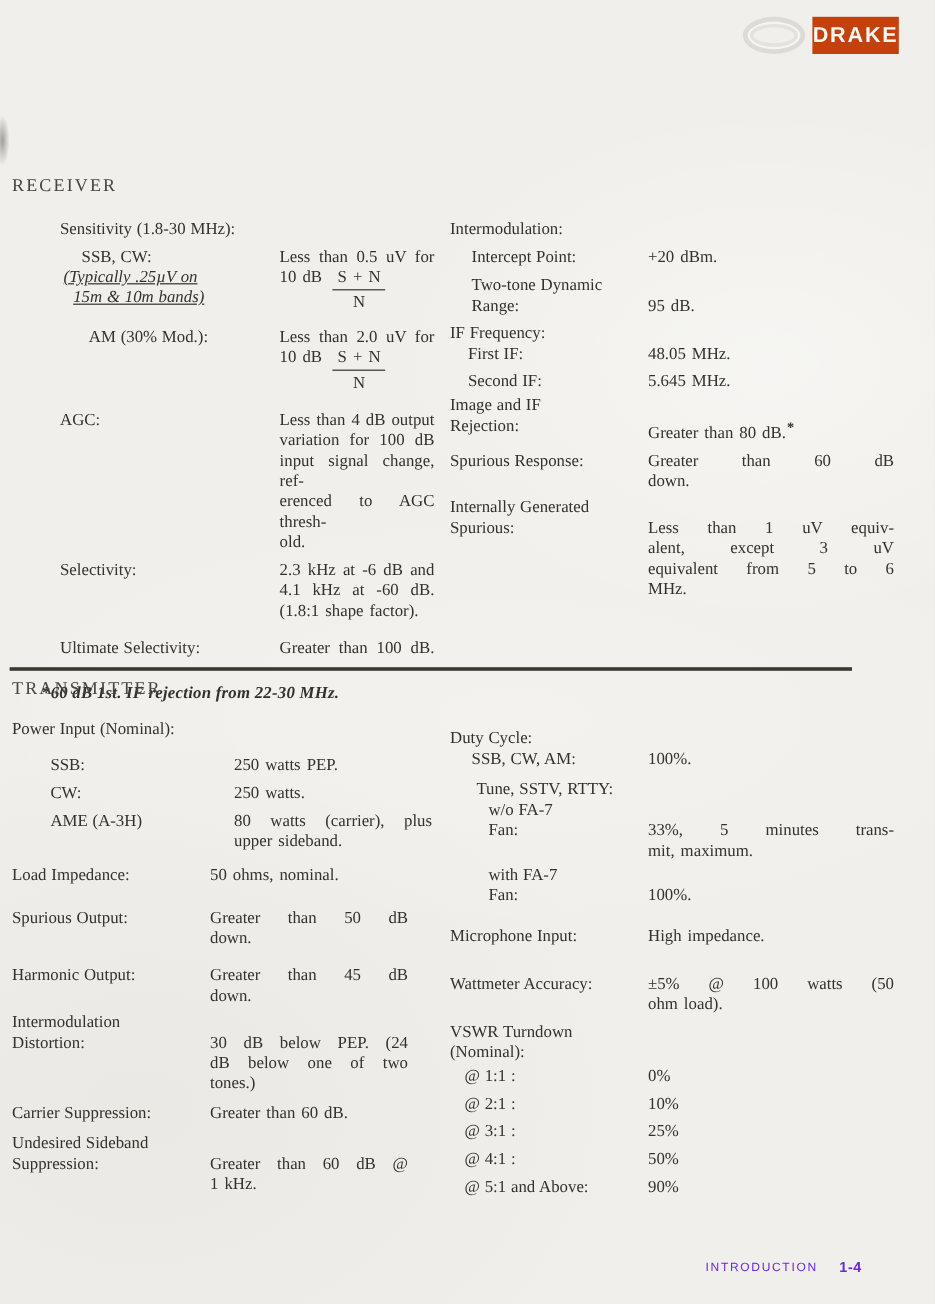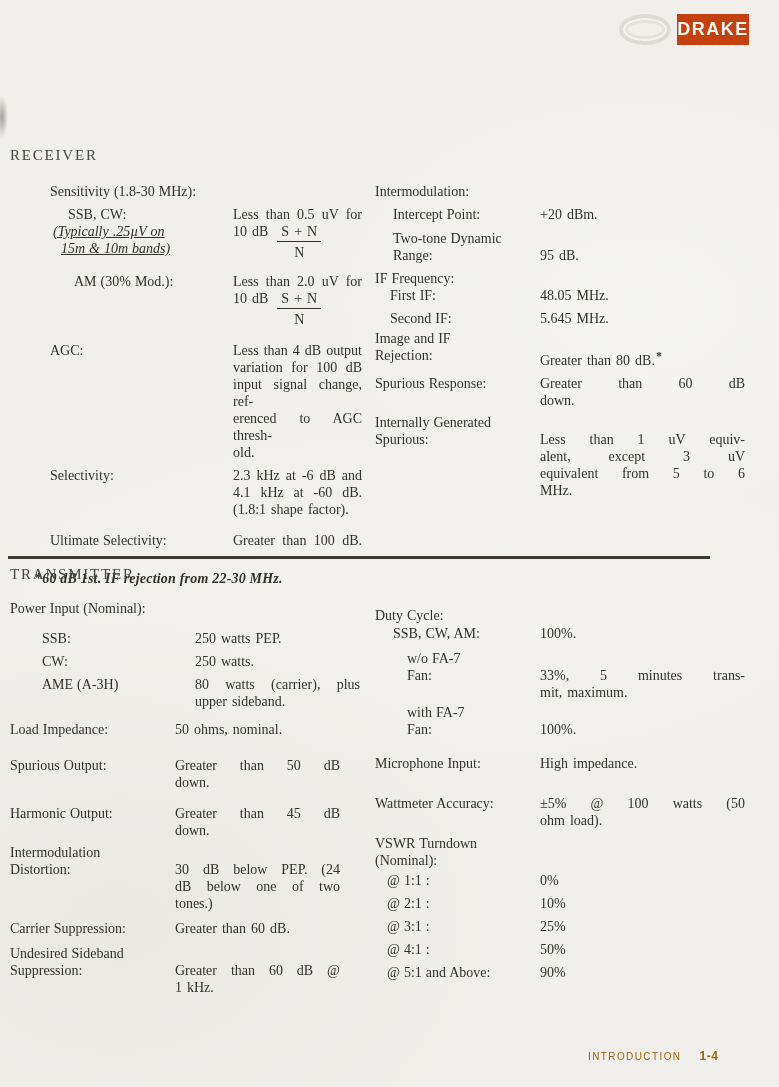--- a/index.html
+++ b/index.html
@@ -79,21 +79,21 @@
   
   .footnote{padding-left:25px;font-style:italic;font-weight:600;letter-spacing:.2px;}
   .footnote .ast{font-style:normal;font-weight:bold;}
   
   .rule{position:absolute;left:8px;top:556px;width:702px;height:3px;background:#3b3931;}
   
   sup.ast{font-weight:bold;font-size:12px;position:relative;top:1px;left:1px;}
   
   .footer{
     position:absolute;left:588px;top:1048px;display:flex;align-items:flex-end;gap:18px;
-    font-family:"Liberation Sans",sans-serif;color:#a16207;
+    font-family:"Liberation Sans",sans-serif;color:#6d28d9;
   }
   .footer .sec{font-size:10px;letter-spacing:1.4px;}
   .footer .pg{font-size:12px;font-weight:bold;letter-spacing:.5px;}
 </style>
 </head>
 <body>
 
 <div class="page">
 
   <div class="smudge"></div>
@@ -341,20 +341,25 @@
       <div class="label">Duty Cycle:</div>
     </div>
 
     <div class="row" style="margin-bottom:8px">
       <div class="label">
         <div class="ind18">SSB, CW, AM:</div>
       </div>
       <div class="value oneline">100%.</div>
     </div>
 
+    <div class="row">
+      <div class="label">
+        <div class="ind22">Tune, SSTV, RTTY:</div>
+      </div>
+    </div>
 
     <div class="row" style="margin-bottom:3px">
       <div class="label">
         <div class="ind32">
             <div>w/o FA-7</div>
             <div>Fan:</div>
           </div>
       </div>
       <div class="value jlines mt1">
           <div>33%, 5 minutes trans-</div>

